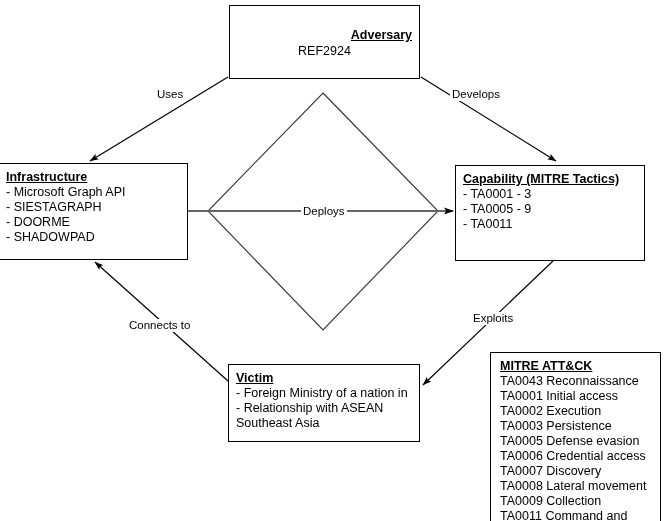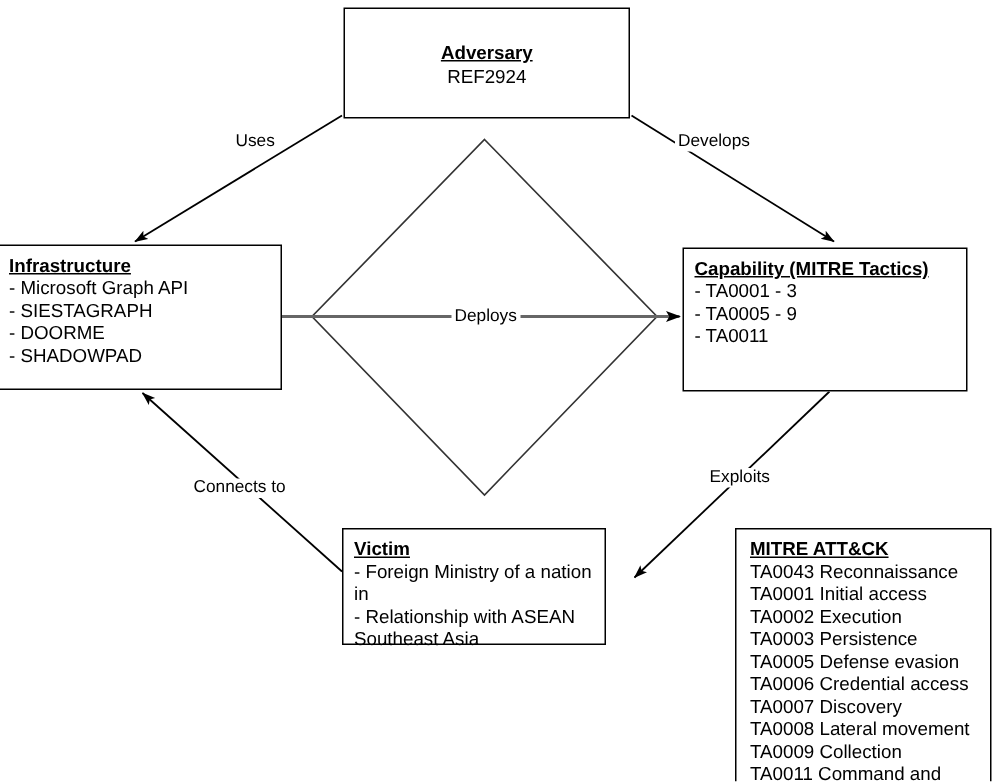--- a/index.html
+++ b/index.html
@@ -32,21 +32,21 @@
     text-decoration: underline;
     line-height: 15px;
     white-space: nowrap;
   }
   .box-line {
     font-size: 12.5px;
     color: #000;
     line-height: 15px;
   }
   .center-title {
-    text-align: center;
+    text-align: right;
     font-size: 12.5px;
     font-weight: bold;
     text-decoration: underline;
     line-height: 16px;
   }
   .center-sub {
     text-align: center;
     font-size: 12.5px;
     line-height: 16px;
   }
@@ -117,21 +117,21 @@
 
   <div class="box" style="left:455px; top:165px; width:190px; height:96px;">
     <div class="box-inner">
       <div class="box-title">Capability (MITRE Tactics)</div>
       <div class="box-line">- TA0001 - 3</div>
       <div class="box-line">- TA0005 - 9</div>
       <div class="box-line">- TA0011</div>
     </div>
   </div>
 
-  <div class="box" style="left:228px; top:352px; width:176px; height:78px;">
+  <div class="box" style="left:228px; top:364px; width:192px; height:78px;">
     <div class="box-inner">
       <div class="box-title">Victim</div>
       <div class="box-line">- Foreign Ministry of a nation in</div>
       <div class="box-line">- Relationship with ASEAN</div>
       <div class="box-line">Southeast Asia</div>
     </div>
   </div>
 
   <div class="box" style="left:490px; top:352px; width:171px; height:180px;">
     <div class="box-inner" style="padding-left:9px;">

